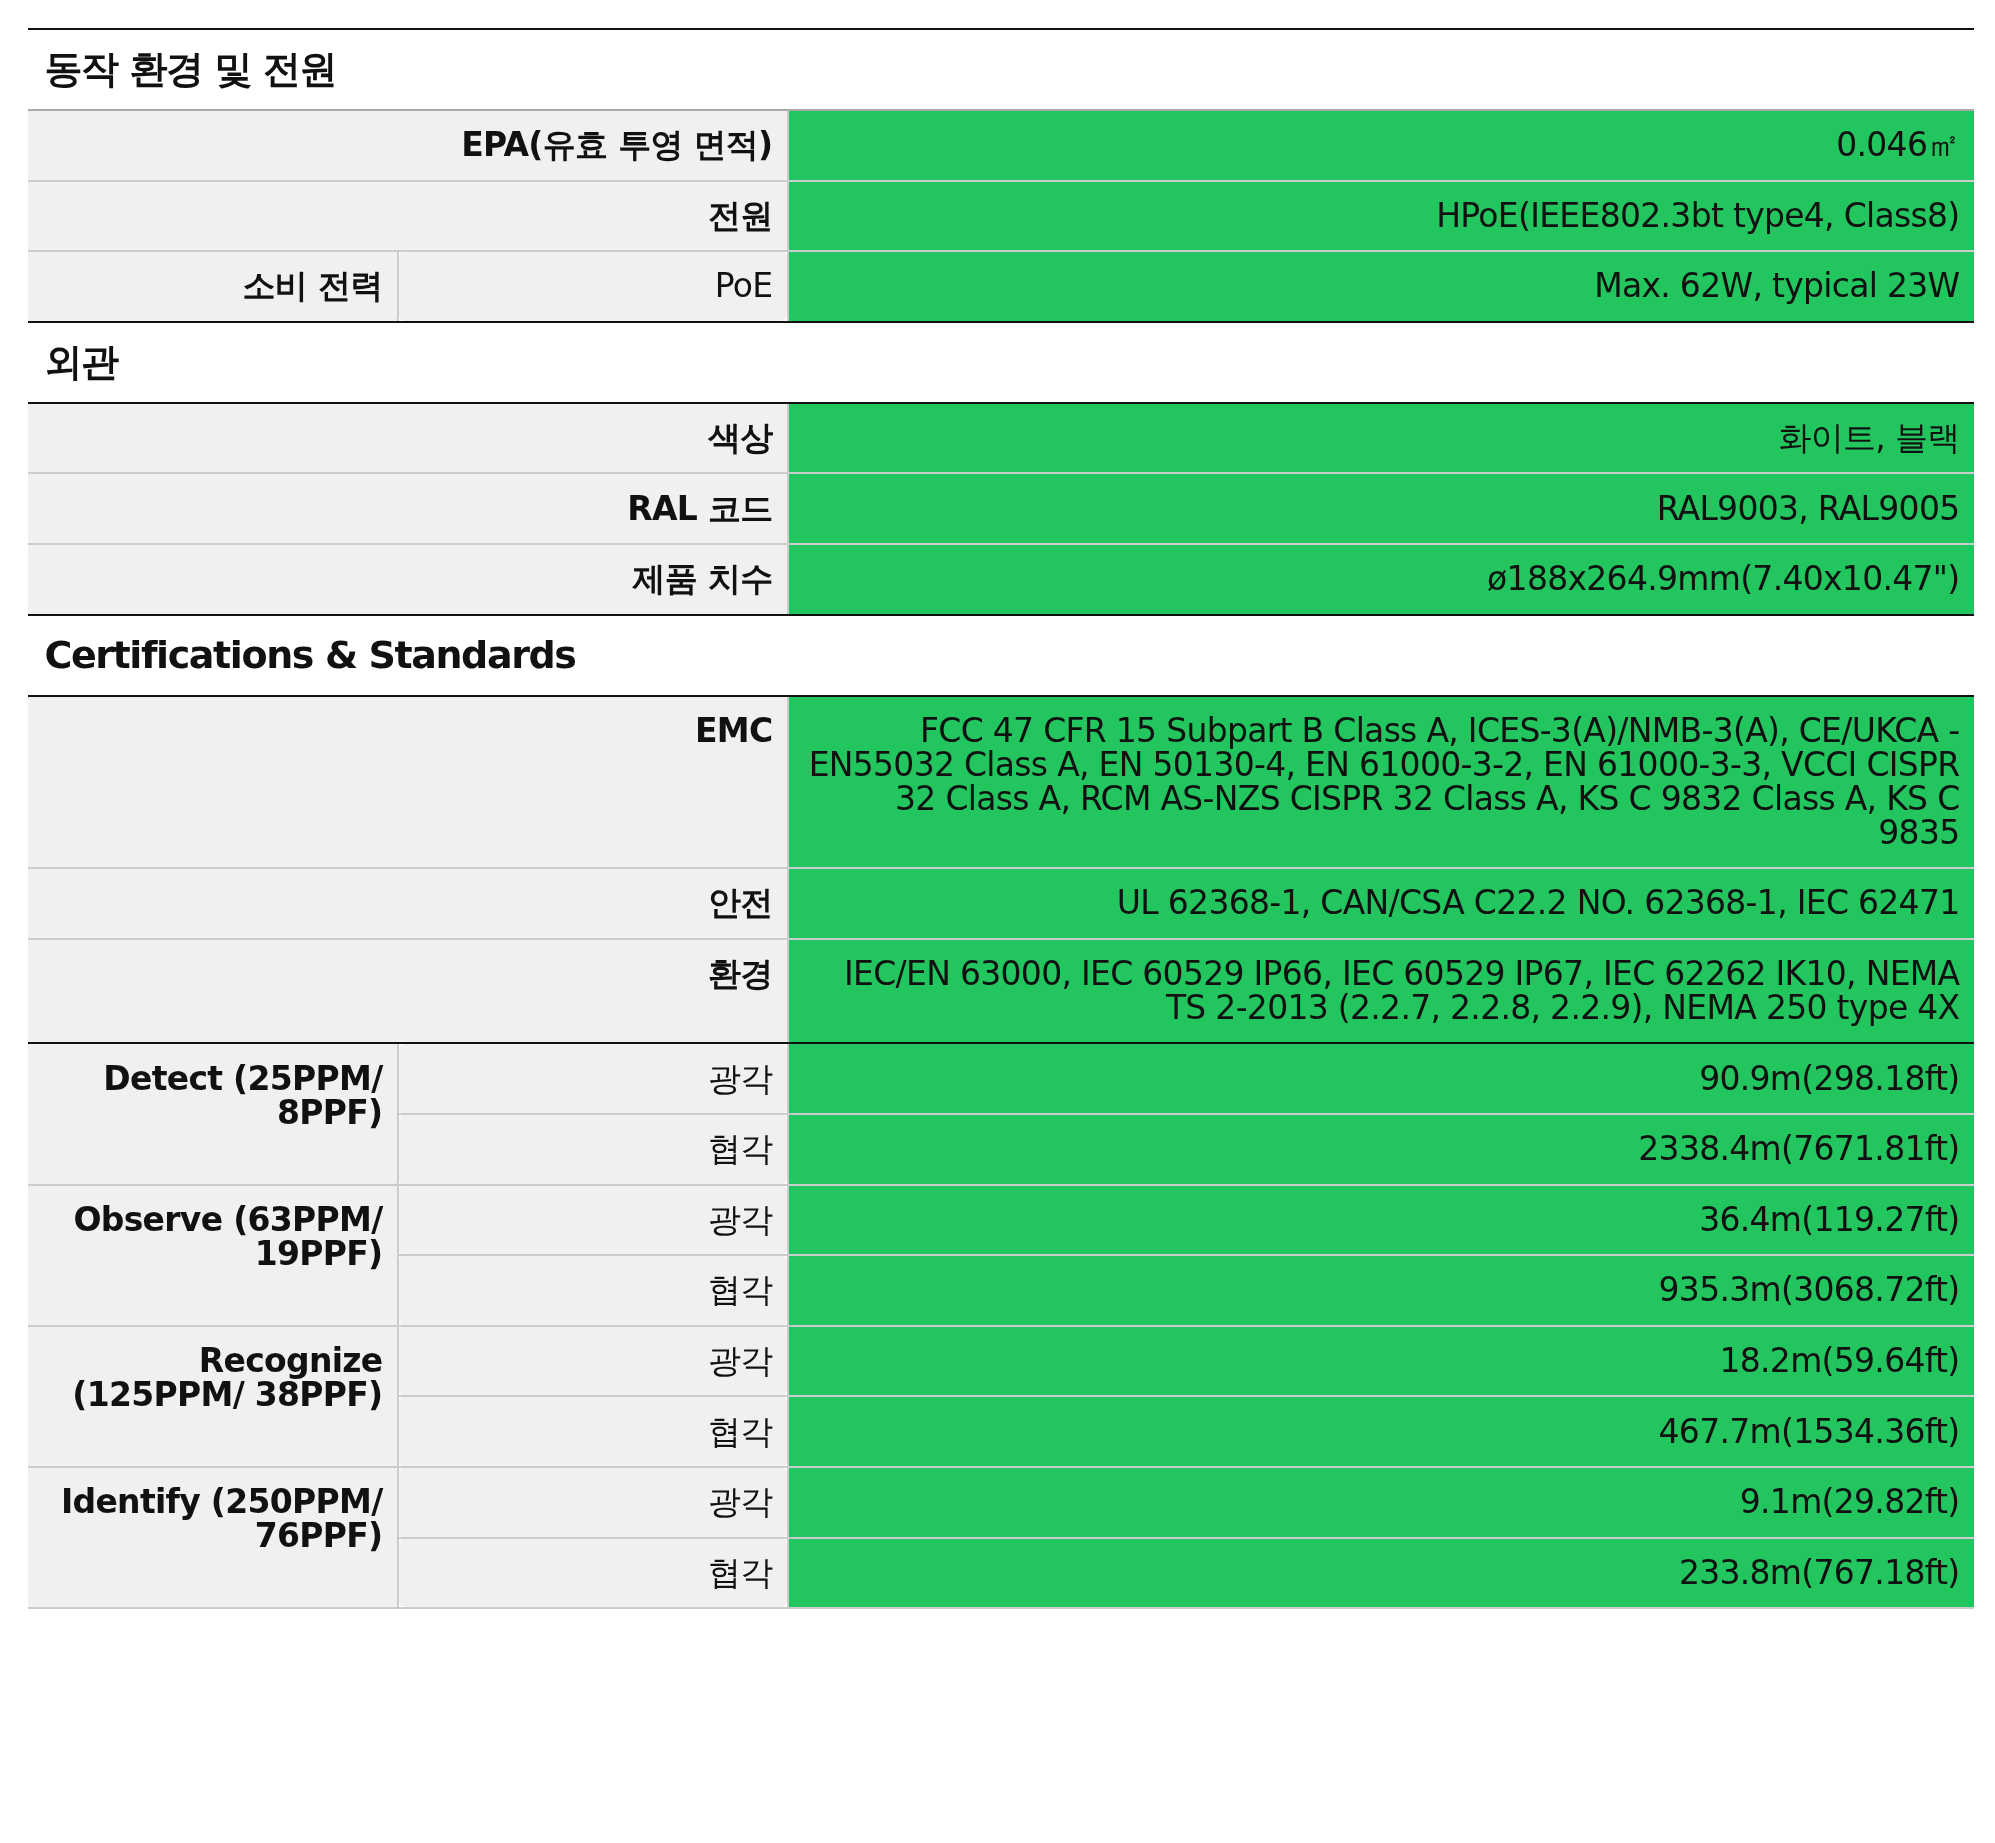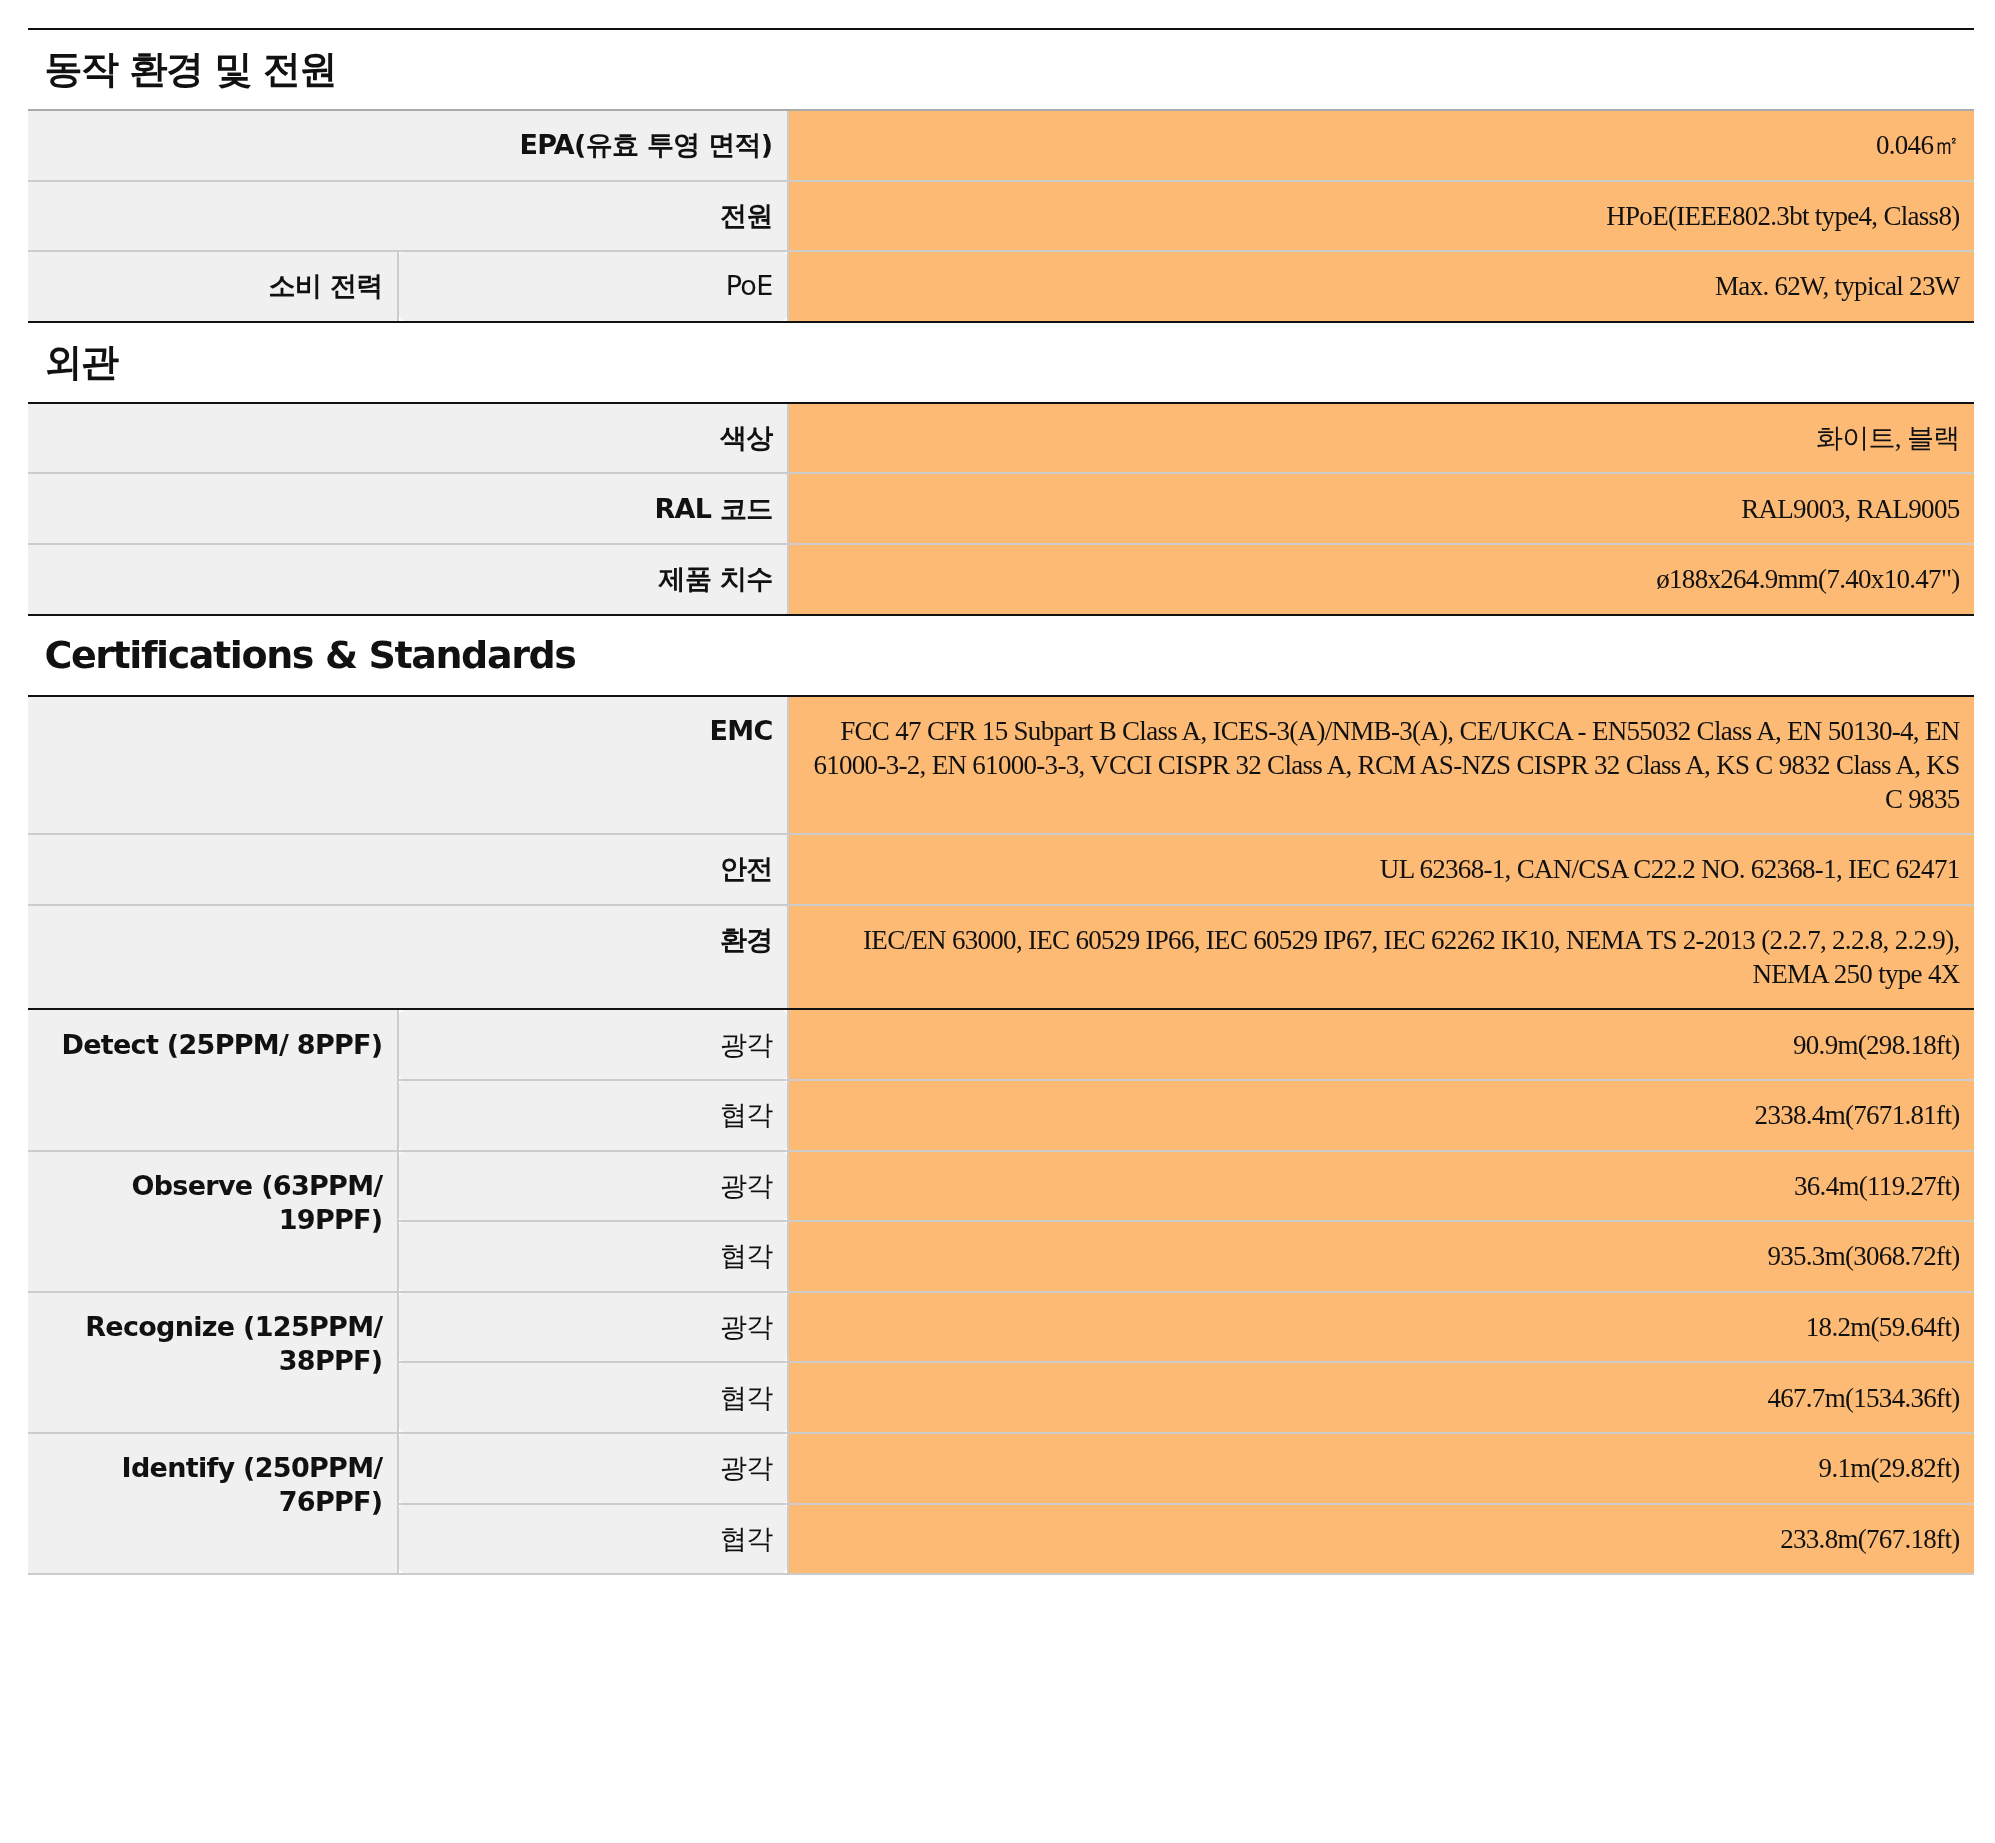--- a/index.html
+++ b/index.html
@@ -10,28 +10,28 @@
     border-top: 2.7px solid #111;
     height: 79px;
     display: flex; align-items: center;
     padding-left: 16.4px;
     font-size: 38px; font-weight: bold; letter-spacing: -1.4px;
   }
   table.spec { width: 100%; border-collapse: collapse; table-layout: fixed; }
   table.spec td {
     border-top: 2.7px solid #cccccc;
     vertical-align: top;
-    font-size: 27px; line-height: 34px;
+    font-size: 33px; line-height: 34px;
     padding: 17.3px 14.5px 17.3px 18px;
     letter-spacing: -0.7px;
   }
   table.spec tr:first-child td { border-top: none; }
   td.lab { background: #f0f0f0; font-weight: bold; }
   td.sub { background: #f0f0f0; border-left: 2.7px solid #cccccc; border-radius: 8px; }
-  td.val { background: #fdba74; border-left: 2.7px solid #cccccc; padding-left: 20px; font-family: Liberation Serif, serif; }
+  td.val { background: #22c55e; border-left: 2.7px solid #cccccc; padding-left: 20px; }
   col.c1 { width: 370px; }
   col.c2 { width: 390px; }
   col.c3 { width: auto; }
   .tbl-wrap { border-top: 2.7px solid #111; }
   .tbl-wrap.grayhead { border-top: 2.7px solid #aaaaaa; }
   .bottom-gray { border-bottom: 2.7px solid #cccccc; }
 </style>
 </head>
 <body>
 

